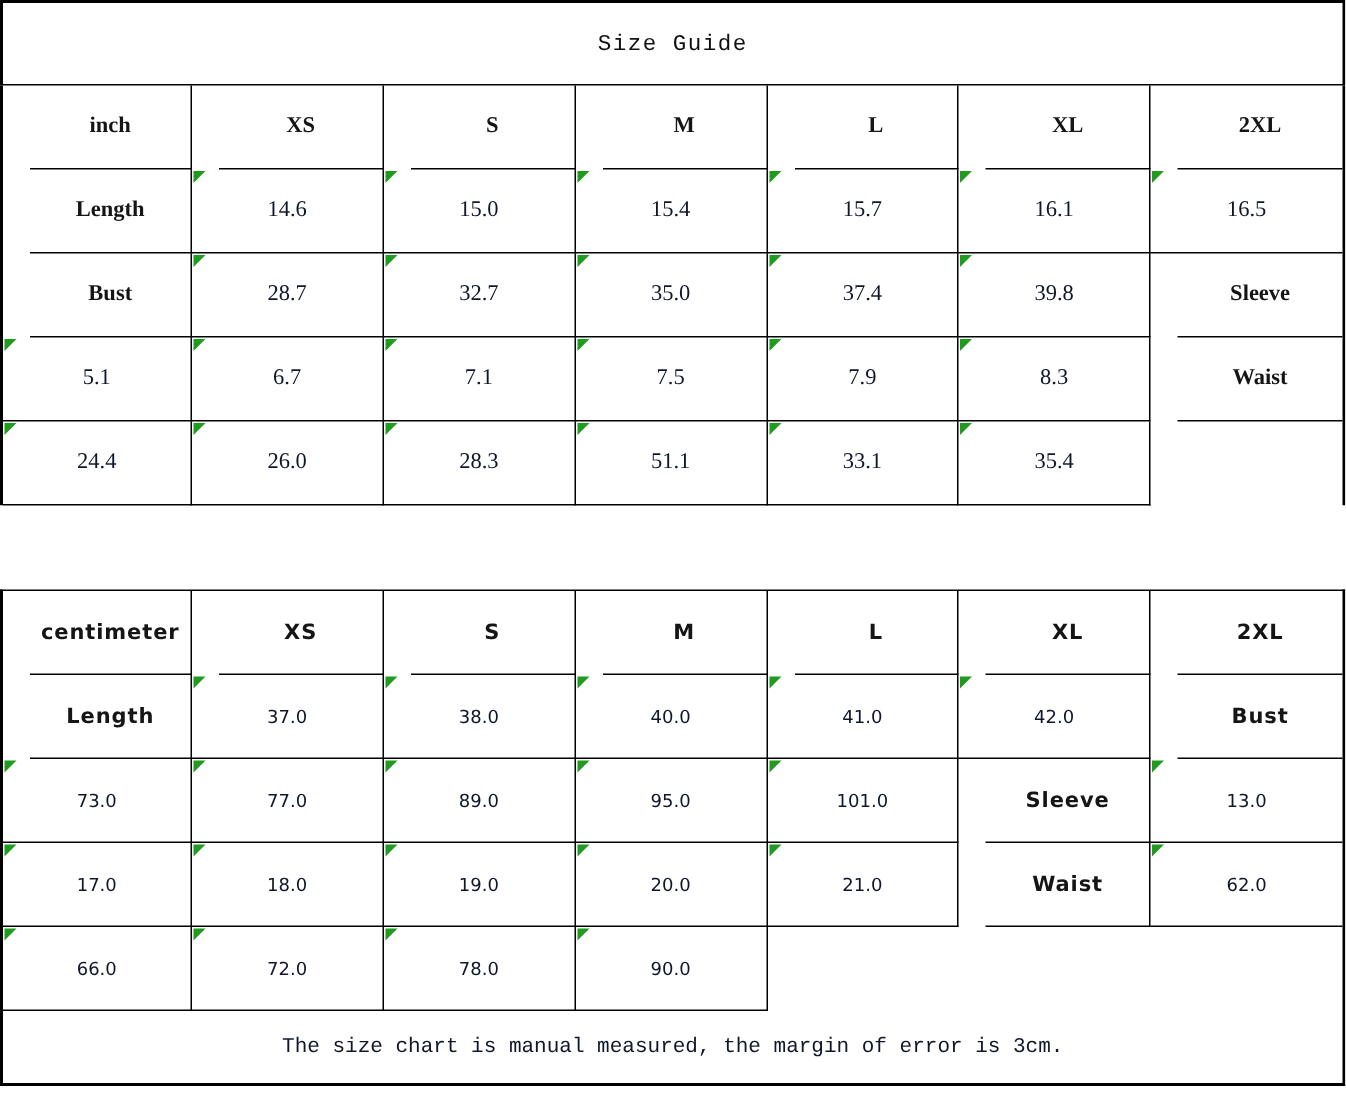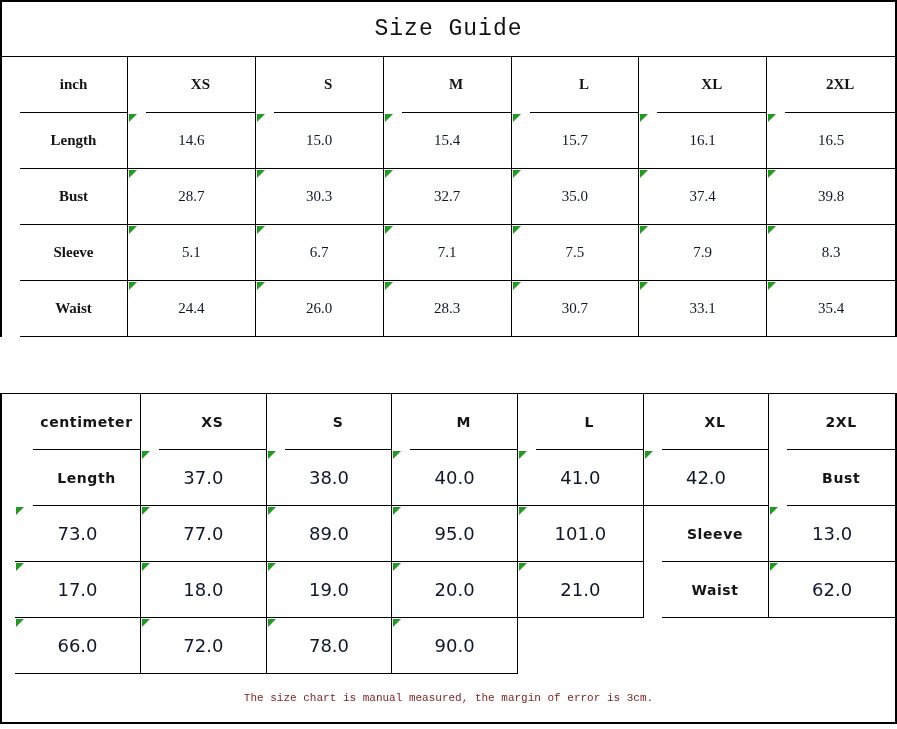--- a/index.html
+++ b/index.html
@@ -10,60 +10,60 @@
     overflow:hidden;
   }
   .title-row {
     box-sizing:border-box; height:57px;
     border:2px solid var(--border, #000);
     border-bottom:1px solid var(--border, #000);
     display:flex; align-items:center; justify-content:center;
   }
   .title-text {
     font-family:"Liberation Mono","DejaVu Sans Mono",monospace;
-    font-size:23px; letter-spacing:1px; color:#111;
+    font-size:15px; letter-spacing:1px; color:#111;
   }
   .table {
     box-sizing:border-box;
     display:grid;
     grid-template-columns:126px repeat(6, 1fr);
     grid-auto-rows:56px;
     border-left:2px solid var(--border, #000);
     border-right:2px solid var(--border, #000);
   }
-  .table.cm { border-top:1px solid var(--border, #000);padding-left:13px; }
+  .table.cm { border-top:1px solid var(--border, #000); }
   .table.serif { font-family:"Liberation Serif","DejaVu Serif",serif; }
   .table.sans  { font-family:"DejaVu Sans","Liberation Sans",sans-serif; }
   .cell {
     box-sizing:border-box; position:relative;
     border-right:1px solid var(--border, #000);
     border-bottom:1px solid var(--border, #000);
     display:flex; align-items:center; justify-content:center;
     color:#151515;
   }
   .cell:nth-child(7n) { border-right:none; }
   .cell.head, .cell.label { font-weight:bold; font-size:15px;margin-left:18px; }
   .table.sans .cell.head, .table.sans .cell.label { font-size:14px; letter-spacing:0.6px; }
   .cell.data { font-size:15px; color:#0f172a; }
-  .table.sans .cell.data { font-size:18px; }
+  .table.sans .cell.data { font-size:12px; }
   .tri {
     position:absolute; top:1px; left:1px;
     width:0; height:0;
     border-top:8px solid var(--marker-green, #1f9b1f);
     border-right:8px solid transparent;
   }
   .gap-row { height:56px; background:var(--background, #fff); }
   .footer-row {
     box-sizing:border-box; height:50px;
     border:2px solid var(--border, #000); border-top:none;
     display:flex; align-items:center; justify-content:center;
   }
   .footer-text {
     font-family:"Liberation Mono","DejaVu Sans Mono",monospace;
-    font-size:11px; color:#7f1d1d;
+    font-size:14px; color:#0f172a;
   }
 </style>
 </head>
 <body>
 
 <div class="sheet">
 
   <div class="title-row">
     <span class="title-text">Size Guide</span>
   </div>
@@ -103,24 +103,20 @@
         <span>16.5</span>
       </div>
 
     <div class="cell label">Bust</div>
     <div class="cell data">
         <span class="tri"></span>
         <span>28.7</span>
       </div>
     <div class="cell data">
         <span class="tri"></span>
-        <span>30.3</span>
-      </div>
-    <div class="cell data">
-        <span class="tri"></span>
         <span>32.7</span>
       </div>
     <div class="cell data">
         <span class="tri"></span>
         <span>35.0</span>
       </div>
     <div class="cell data">
         <span class="tri"></span>
         <span>37.4</span>
       </div>
@@ -163,21 +159,21 @@
     <div class="cell data">
         <span class="tri"></span>
         <span>26.0</span>
       </div>
     <div class="cell data">
         <span class="tri"></span>
         <span>28.3</span>
       </div>
     <div class="cell data">
         <span class="tri"></span>
-        <span>30.7</span>
+        <span>51.1</span>
       </div>
     <div class="cell data">
         <span class="tri"></span>
         <span>33.1</span>
       </div>
     <div class="cell data">
         <span class="tri"></span>
         <span>35.4</span>
       </div>
   </div>

